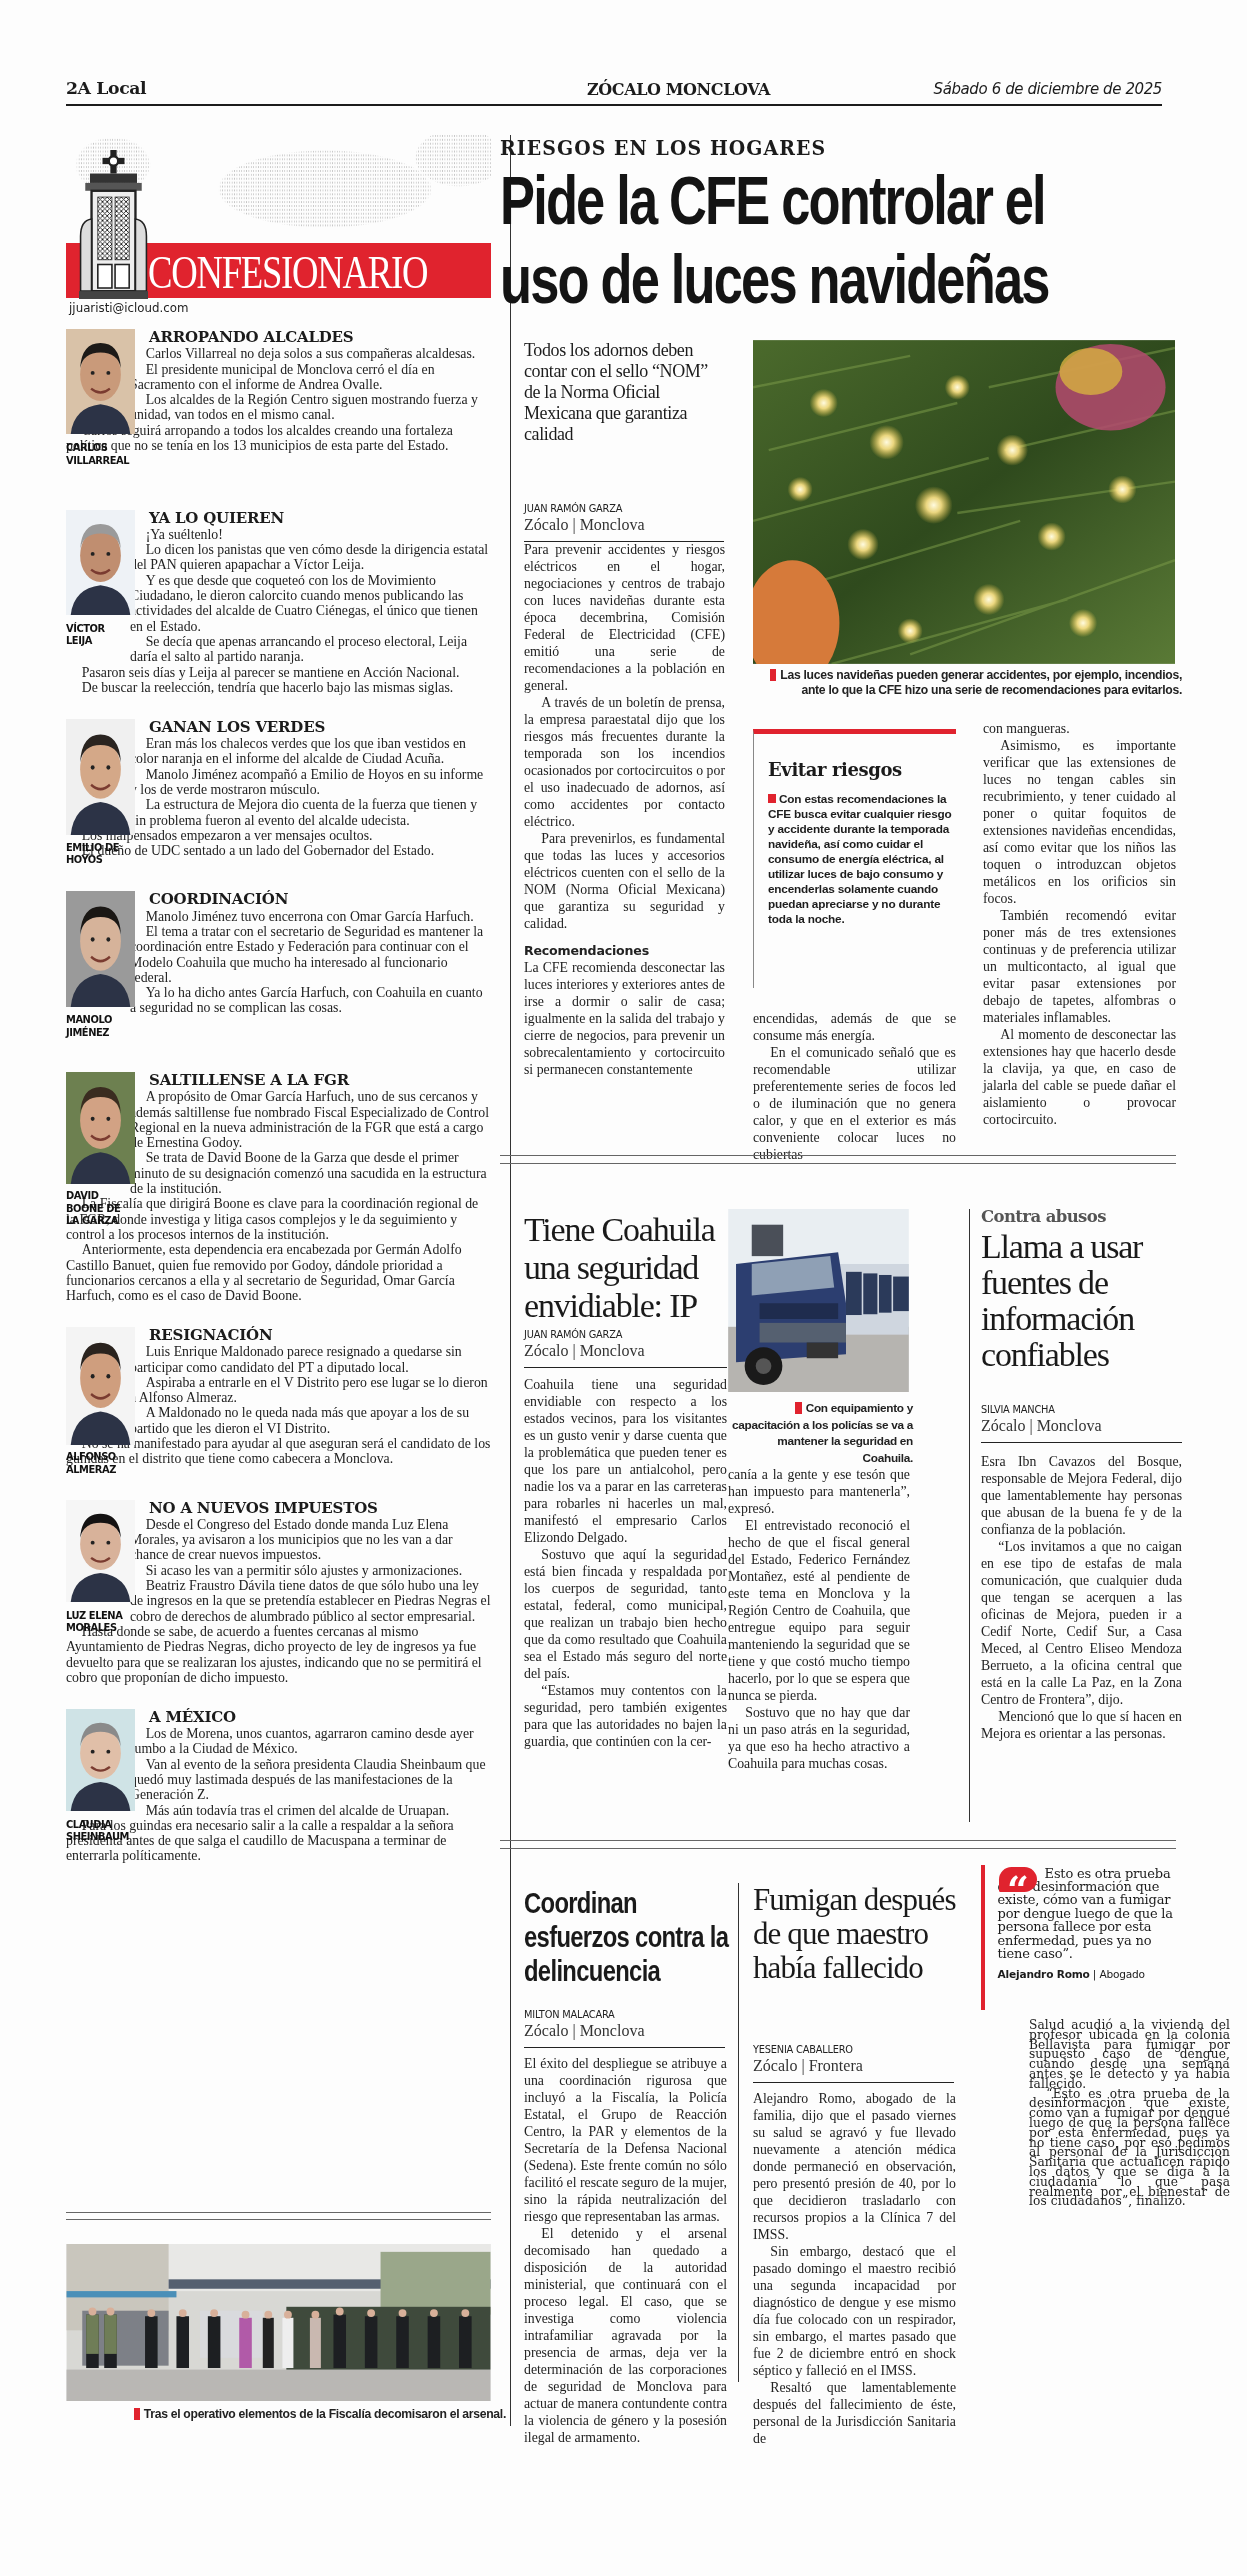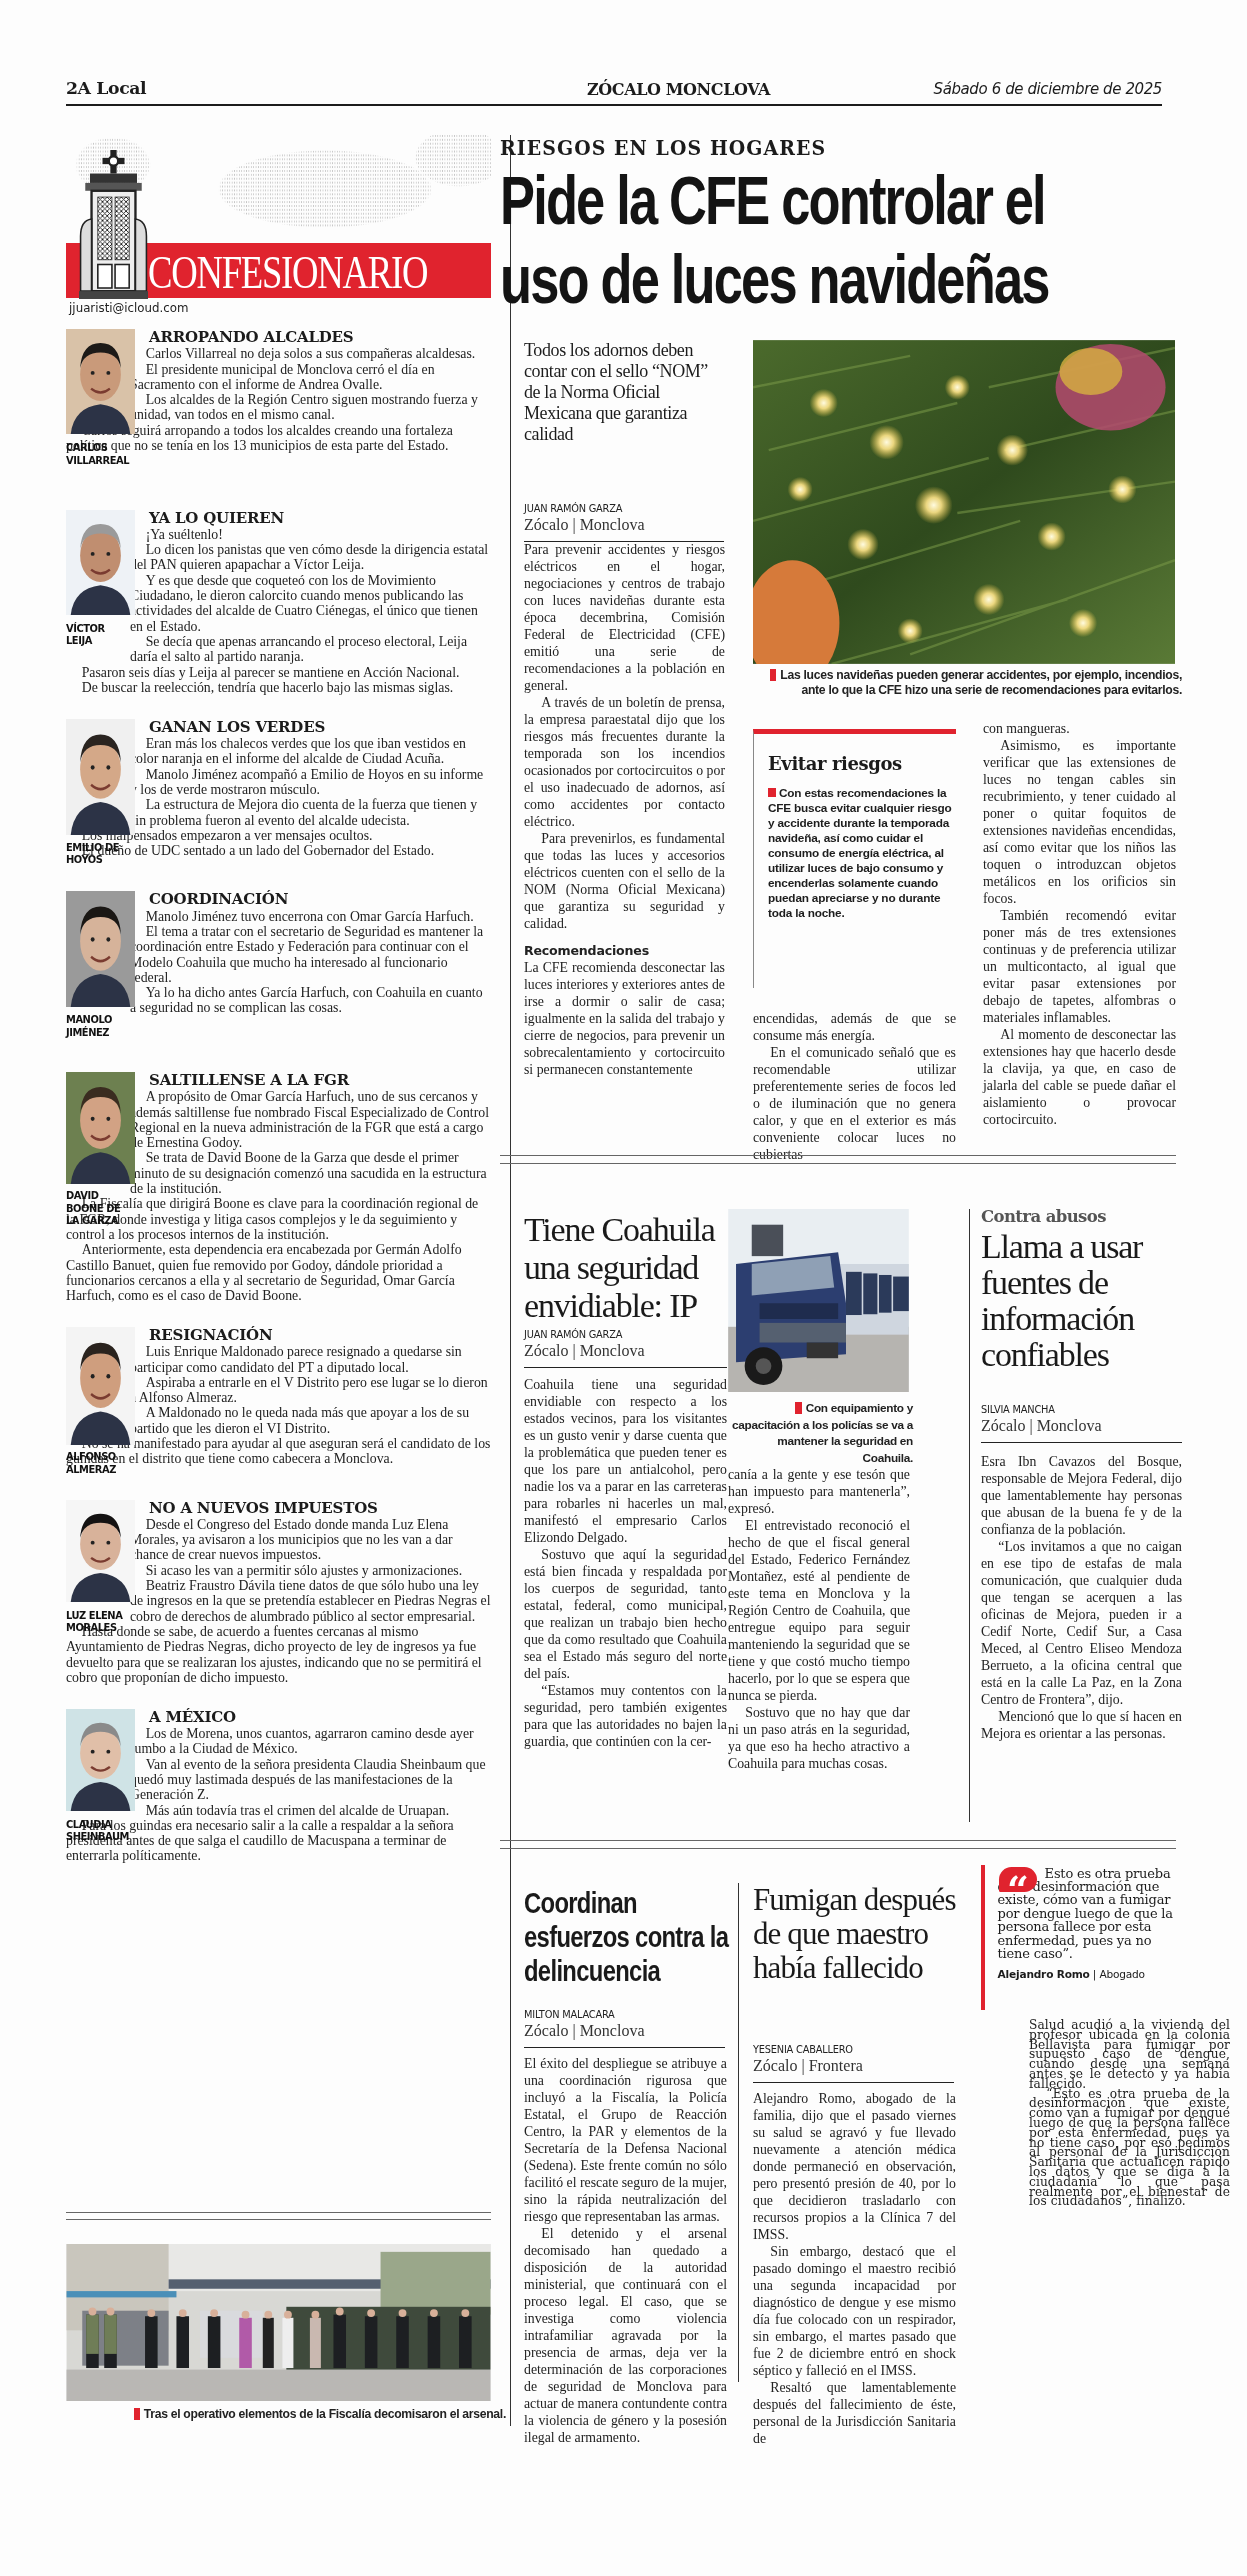--- a/index.html
+++ b/index.html
@@ -55,21 +55,21 @@
   .byline { font-family: "DejaVu Sans", sans-serif; font-weight: normal; font-size: 9.8px; letter-spacing: -0.2px; color: #222; }
   .dateline { font-family: "Liberation Serif", serif; font-size: 16px; color: #333; margin-top: 2.4px; padding-bottom: 7px; border-bottom: 1.2px solid #222; }
   #main-byline { position: absolute; left: 524px; top: 503px; width: 200px; }
   .col { position: absolute; font-family: "Liberation Serif", serif; font-size: 13.8px; line-height: 17px; color: #222; text-align: justify; hyphens: auto; }
   .col p { text-indent: 17.3px; }
   .col p.noind { text-indent: 0; }
   .col h4 { font-family: "DejaVu Sans", sans-serif; font-weight: bold; font-size: 12.6px; line-height: 15.7px; margin-top: 11px; letter-spacing: -0.2px; }
   #main-col1 { left: 524px; top: 541px; width: 201px; }
   #main-photo { position: absolute; left: 753px; top: 340px; width: 422px; height: 324px; overflow: hidden; }
   #main-caption { position: absolute; left: 753px; top: 668px; width: 429px; font-weight: bold; }
-  #sidebar-box { position: absolute; left: 753px; top: 729px; width: 203px; height: 259px; border-top: 5.5px solid #e0232e; border-left: 0.8px solid #888; padding: 19px 0 0 14px; }
+  #sidebar-box { position: absolute; left: 753px; top: 729px; width: 203px; height: 259px; border-top: 5.5px solid #e0232e; border-left: 0.8px solid #888; padding: 25px 0 0 14px; }
   #sidebar-box h5 { font-family: "DejaVu Serif", serif; font-weight: bold; font-size: 18px; line-height: 22px; color: #1b1b1b; letter-spacing: -0.4px; margin-bottom: 11px; }
   #sidebar-box .sbtext { font-family: "Liberation Sans", sans-serif; font-weight: bold; font-size: 11.8px; line-height: 15px; color: #1d1d1d; letter-spacing: -0.2px; }
   #sidebar-box .mark { display: inline-block; width: 7.9px; height: 9.4px; background: #e0232e; margin-right: 3.1px; }
   #main-col2 { left: 753px; top: 1010px; width: 203px; }
   #main-col3 { left: 983px; top: 720px; width: 193px; }
   #main-double-rule { position: absolute; left: 500px; top: 1155px; width: 676px; height: 8.6px; border-top: 1.6px solid #666; border-bottom: 1.6px solid #666; }
 
   
   #coah-head { position: absolute; left: 524px; top: 1211px; width: 204px; font-family: "Liberation Serif", serif; font-size: 34px; line-height: 38px; letter-spacing: -1.2px; color: #1a1a1a; }
   #coah-byline { position: absolute; left: 524px; top: 1329px; width: 203px; }

